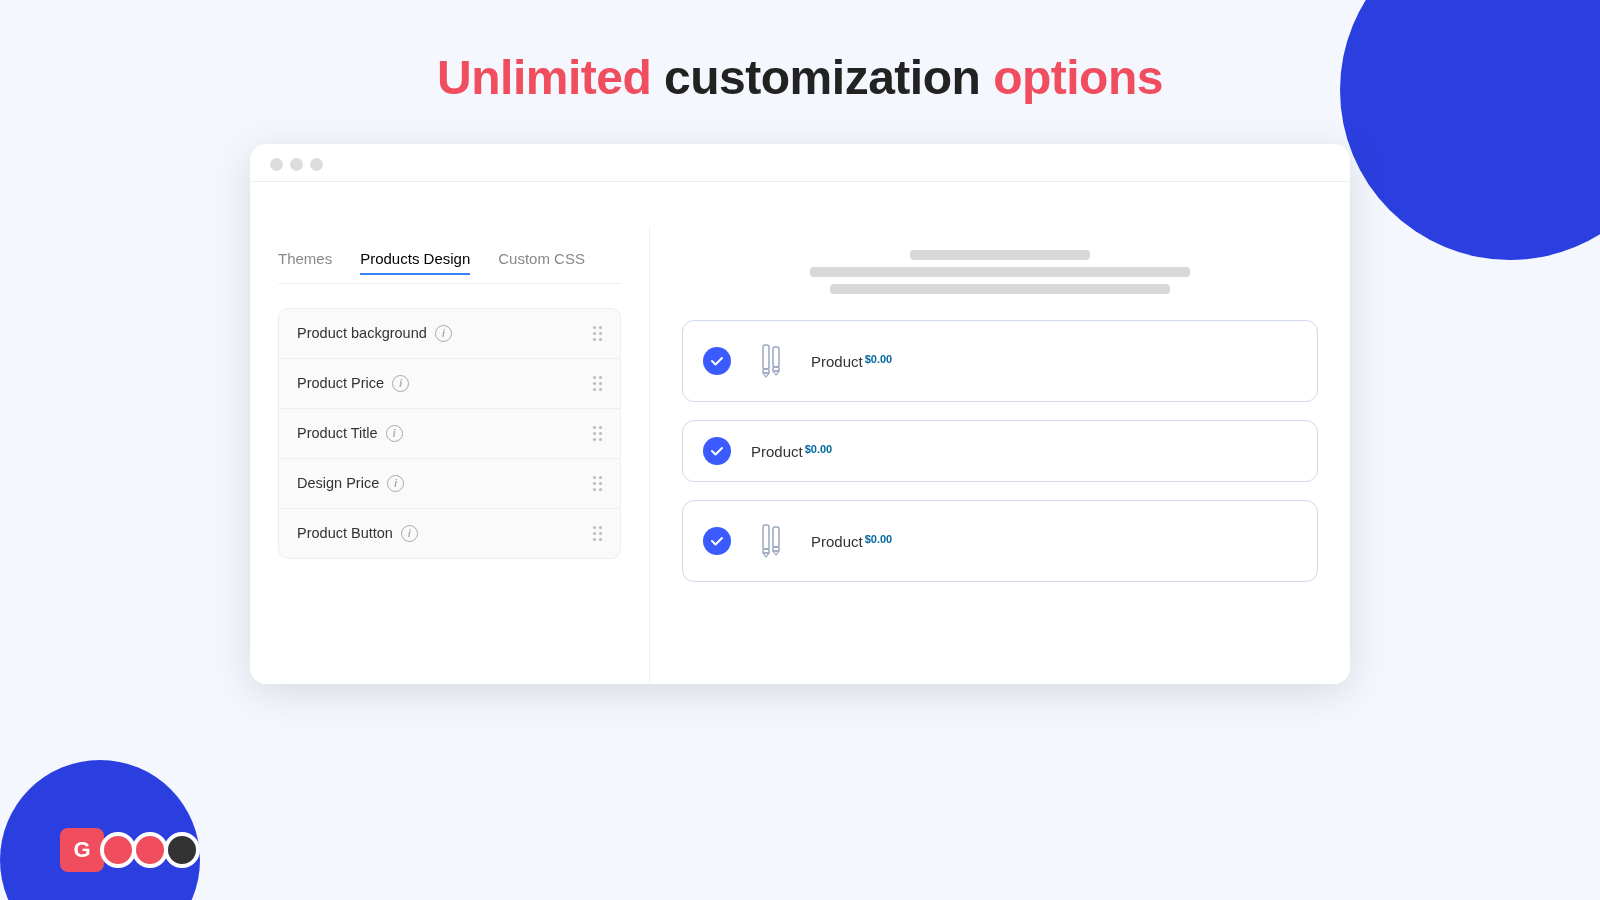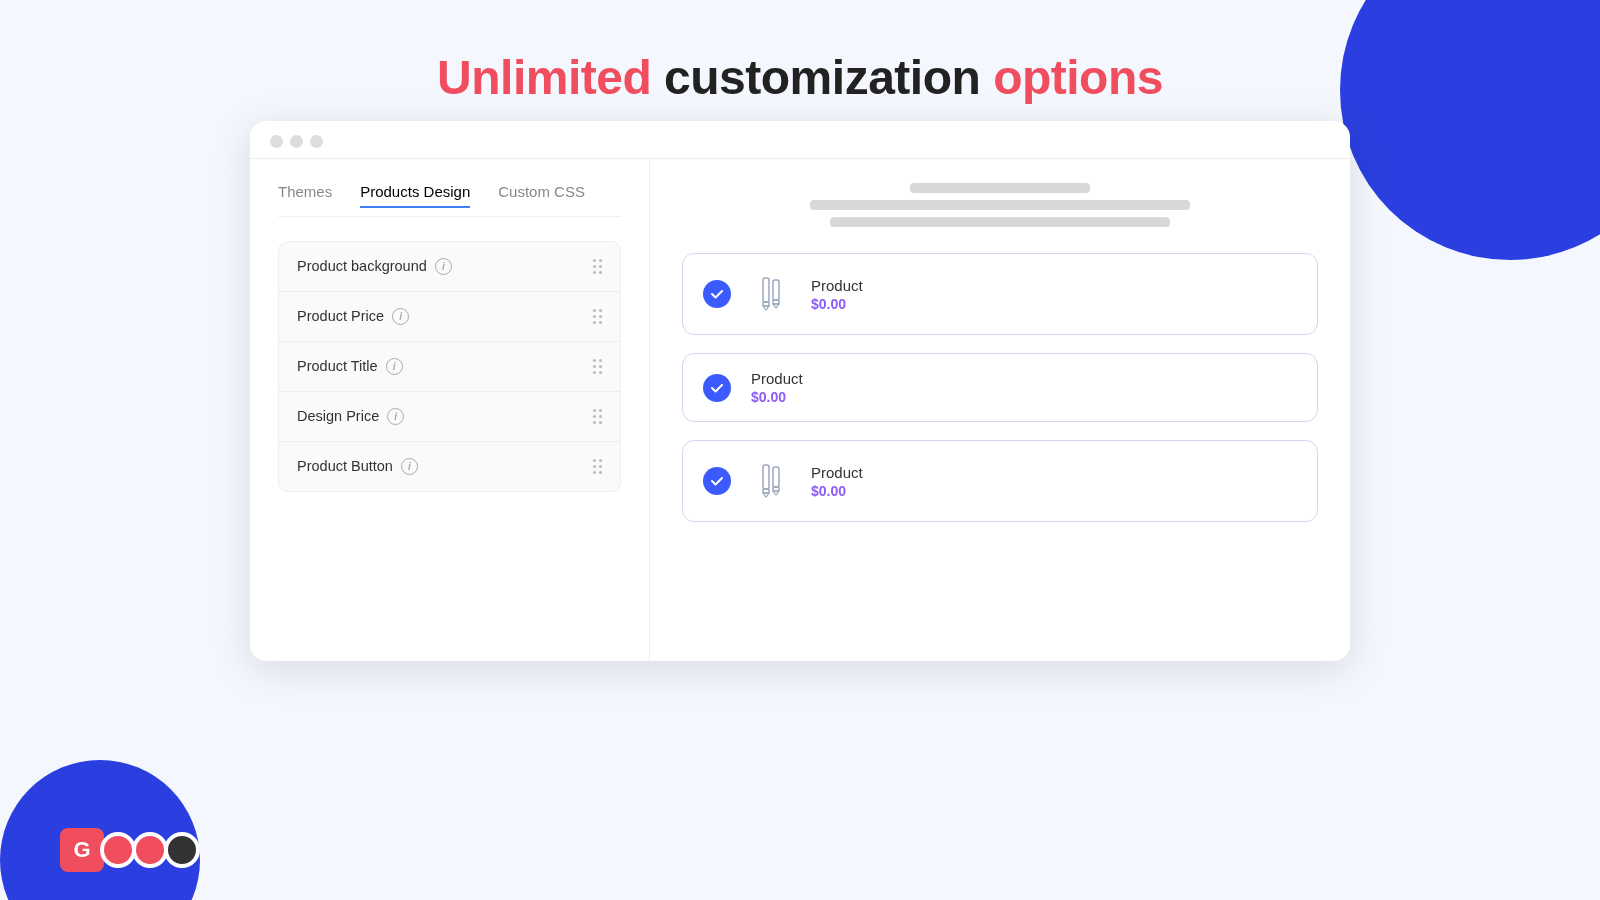--- a/index.html
+++ b/index.html
@@ -41,36 +41,37 @@
       flex-direction: column;
       align-items: center;
       padding-top: 50px;
     }
 
     
     .main-heading {
       font-size: 48px;
       font-weight: 800;
       letter-spacing: -0.5px;
-      margin-bottom: 16px;
+      margin-bottom: 39px;
       text-align: center;
     }
     .heading-unlimited { color: #f04e5e; }
     .heading-customization { color: #222; }
     .heading-options { color: #f04e5e; }
 
     
     .browser-window {
       background: white;
       border-radius: 16px;
       box-shadow: 0 8px 40px rgba(0,0,0,0.12);
       width: 1100px;
       min-height: 540px;
       display: flex;
       flex-direction: column;
+      gap: 44px;
     }
 
     .browser-titlebar {
       display: flex;
       align-items: center;
       padding: 14px 20px 10px;
       border-bottom: 1px solid #eee;
     }
 
     .browser-dot {
@@ -224,32 +225,32 @@
       width: 48px;
       height: 48px;
       display: flex;
       align-items: center;
       justify-content: center;
       flex-shrink: 0;
     }
 
     .product-info {
       display: flex;
-      flex-direction: column;
+      flex-direction: row;
       gap: 2px;
     }
     .product-name {
       font-size: 15px;
       font-weight: 500;
       color: #333;
     }
     .product-price {
-      font-size: 14px;
+      font-size: 11px;
       font-weight: 600;
-      color: #8b5cf6;
+      color: #0369a1;
     }
 
     
     .logo-container {
       position: absolute;
       bottom: 28px;
       left: 60px;
       z-index: 2;
     }
     .logo {

